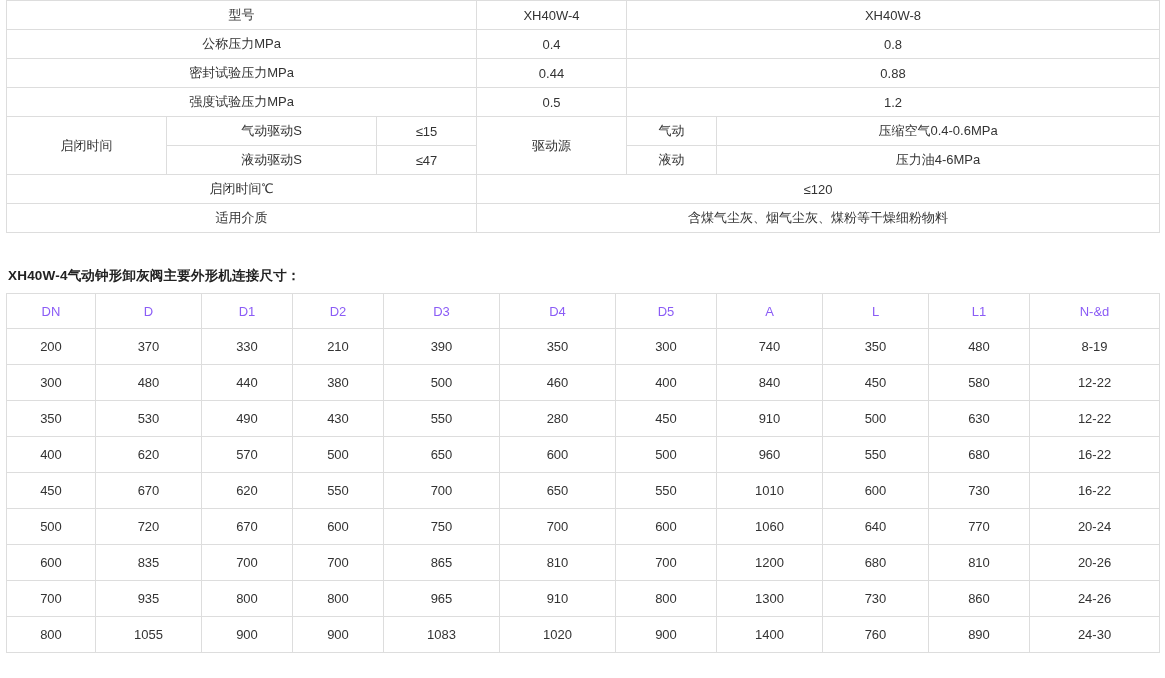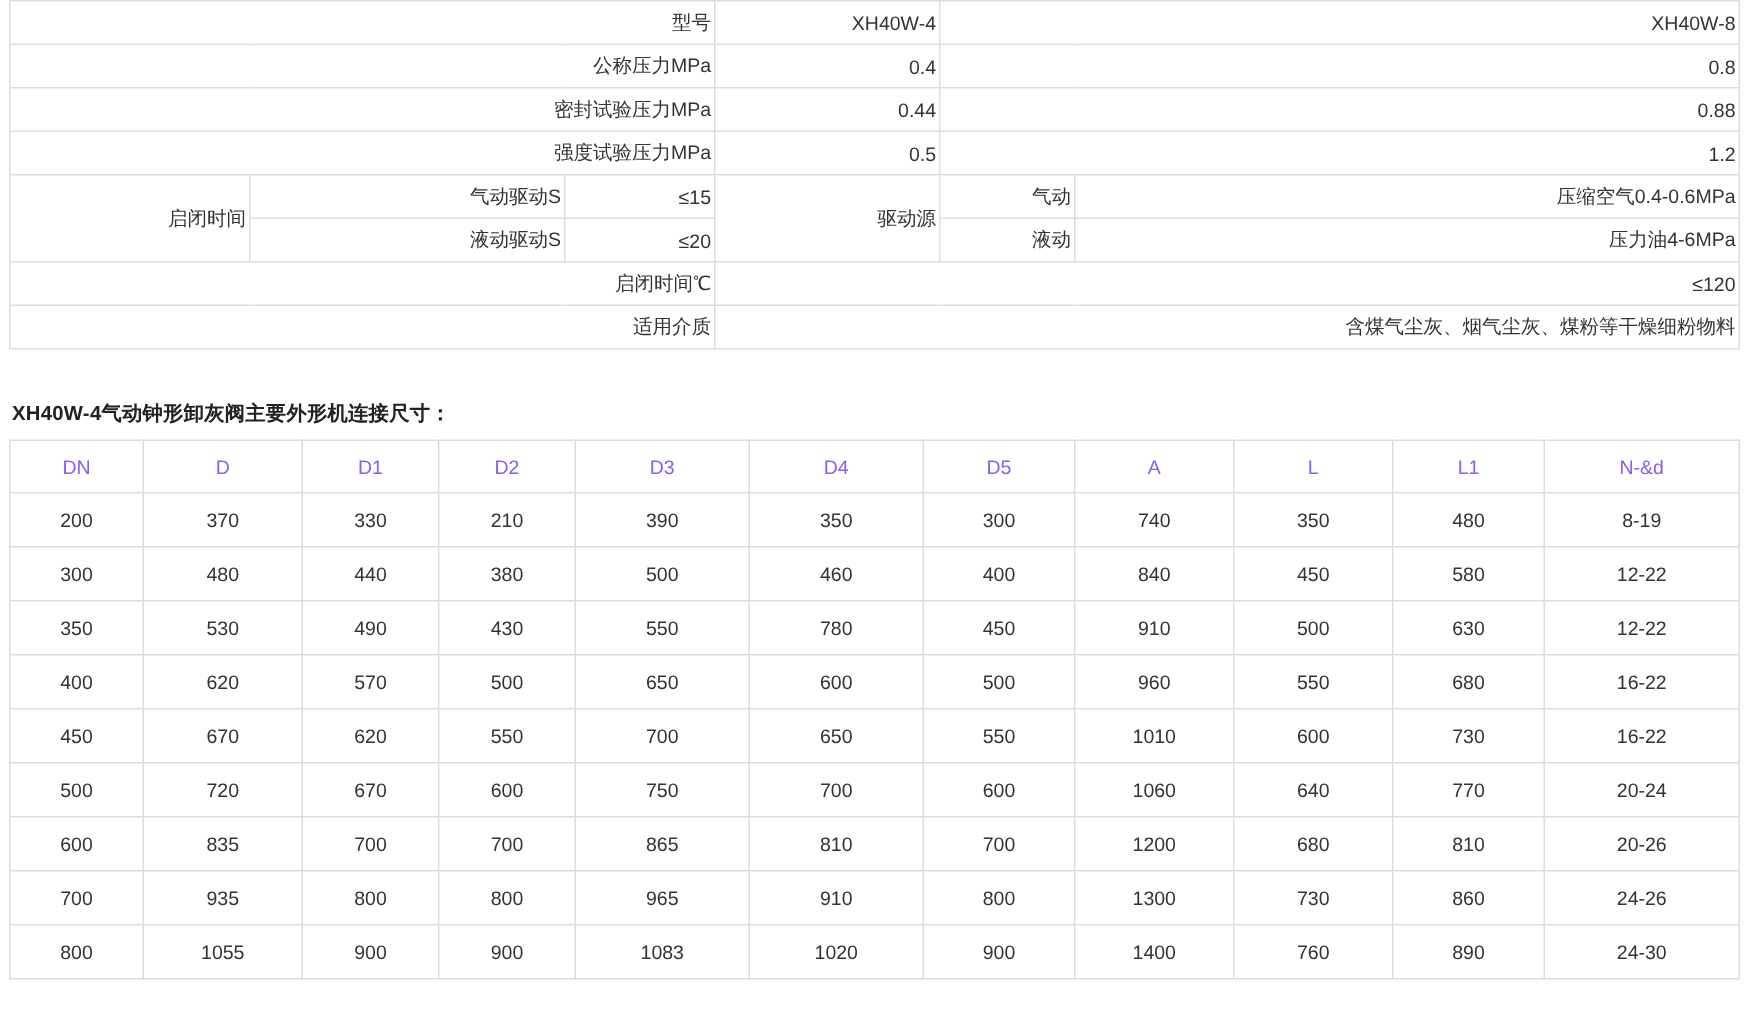--- a/index.html
+++ b/index.html
@@ -37,21 +37,20 @@
     text-align: center;
     vertical-align: middle;
     font-size: 13px;
     font-weight: normal;
     color: #333333;
     padding: 0 2px;
   }
   
   #perf-table td {
     height: 28px;
-    text-align: right;
   }
   #perf-table td.tall {
     height: 28px;
   }
   
   #dim-table th {
     height: 34px;
     color: #8b5cf6;
   }
   #dim-table td {
@@ -97,21 +96,21 @@
       <tr>
         <td rowspan="2" class="tall">启闭时间</td>
         <td>气动驱动S</td>
         <td>≤15</td>
         <td rowspan="2" class="tall">驱动源</td>
         <td>气动</td>
         <td>压缩空气0.4-0.6MPa</td>
       </tr>
       <tr>
         <td>液动驱动S</td>
-        <td>≤20</td>
+        <td>≤47</td>
         <td>液动</td>
         <td>压力油4-6MPa</td>
       </tr>
       <tr>
         <td colspan="3">启闭时间℃</td>
         <td colspan="3">≤120</td>
       </tr>
       <tr>
         <td colspan="3">适用介质</td>
         <td colspan="3">含煤气尘灰、烟气尘灰、煤粉等干燥细粉物料</td>
@@ -176,21 +175,21 @@
         <td>450</td>
         <td>580</td>
         <td>12-22</td>
       </tr>
       <tr>
         <td>350</td>
         <td>530</td>
         <td>490</td>
         <td>430</td>
         <td>550</td>
-        <td>780</td>
+        <td>280</td>
         <td>450</td>
         <td>910</td>
         <td>500</td>
         <td>630</td>
         <td>12-22</td>
       </tr>
       <tr>
         <td>400</td>
         <td>620</td>
         <td>570</td>

